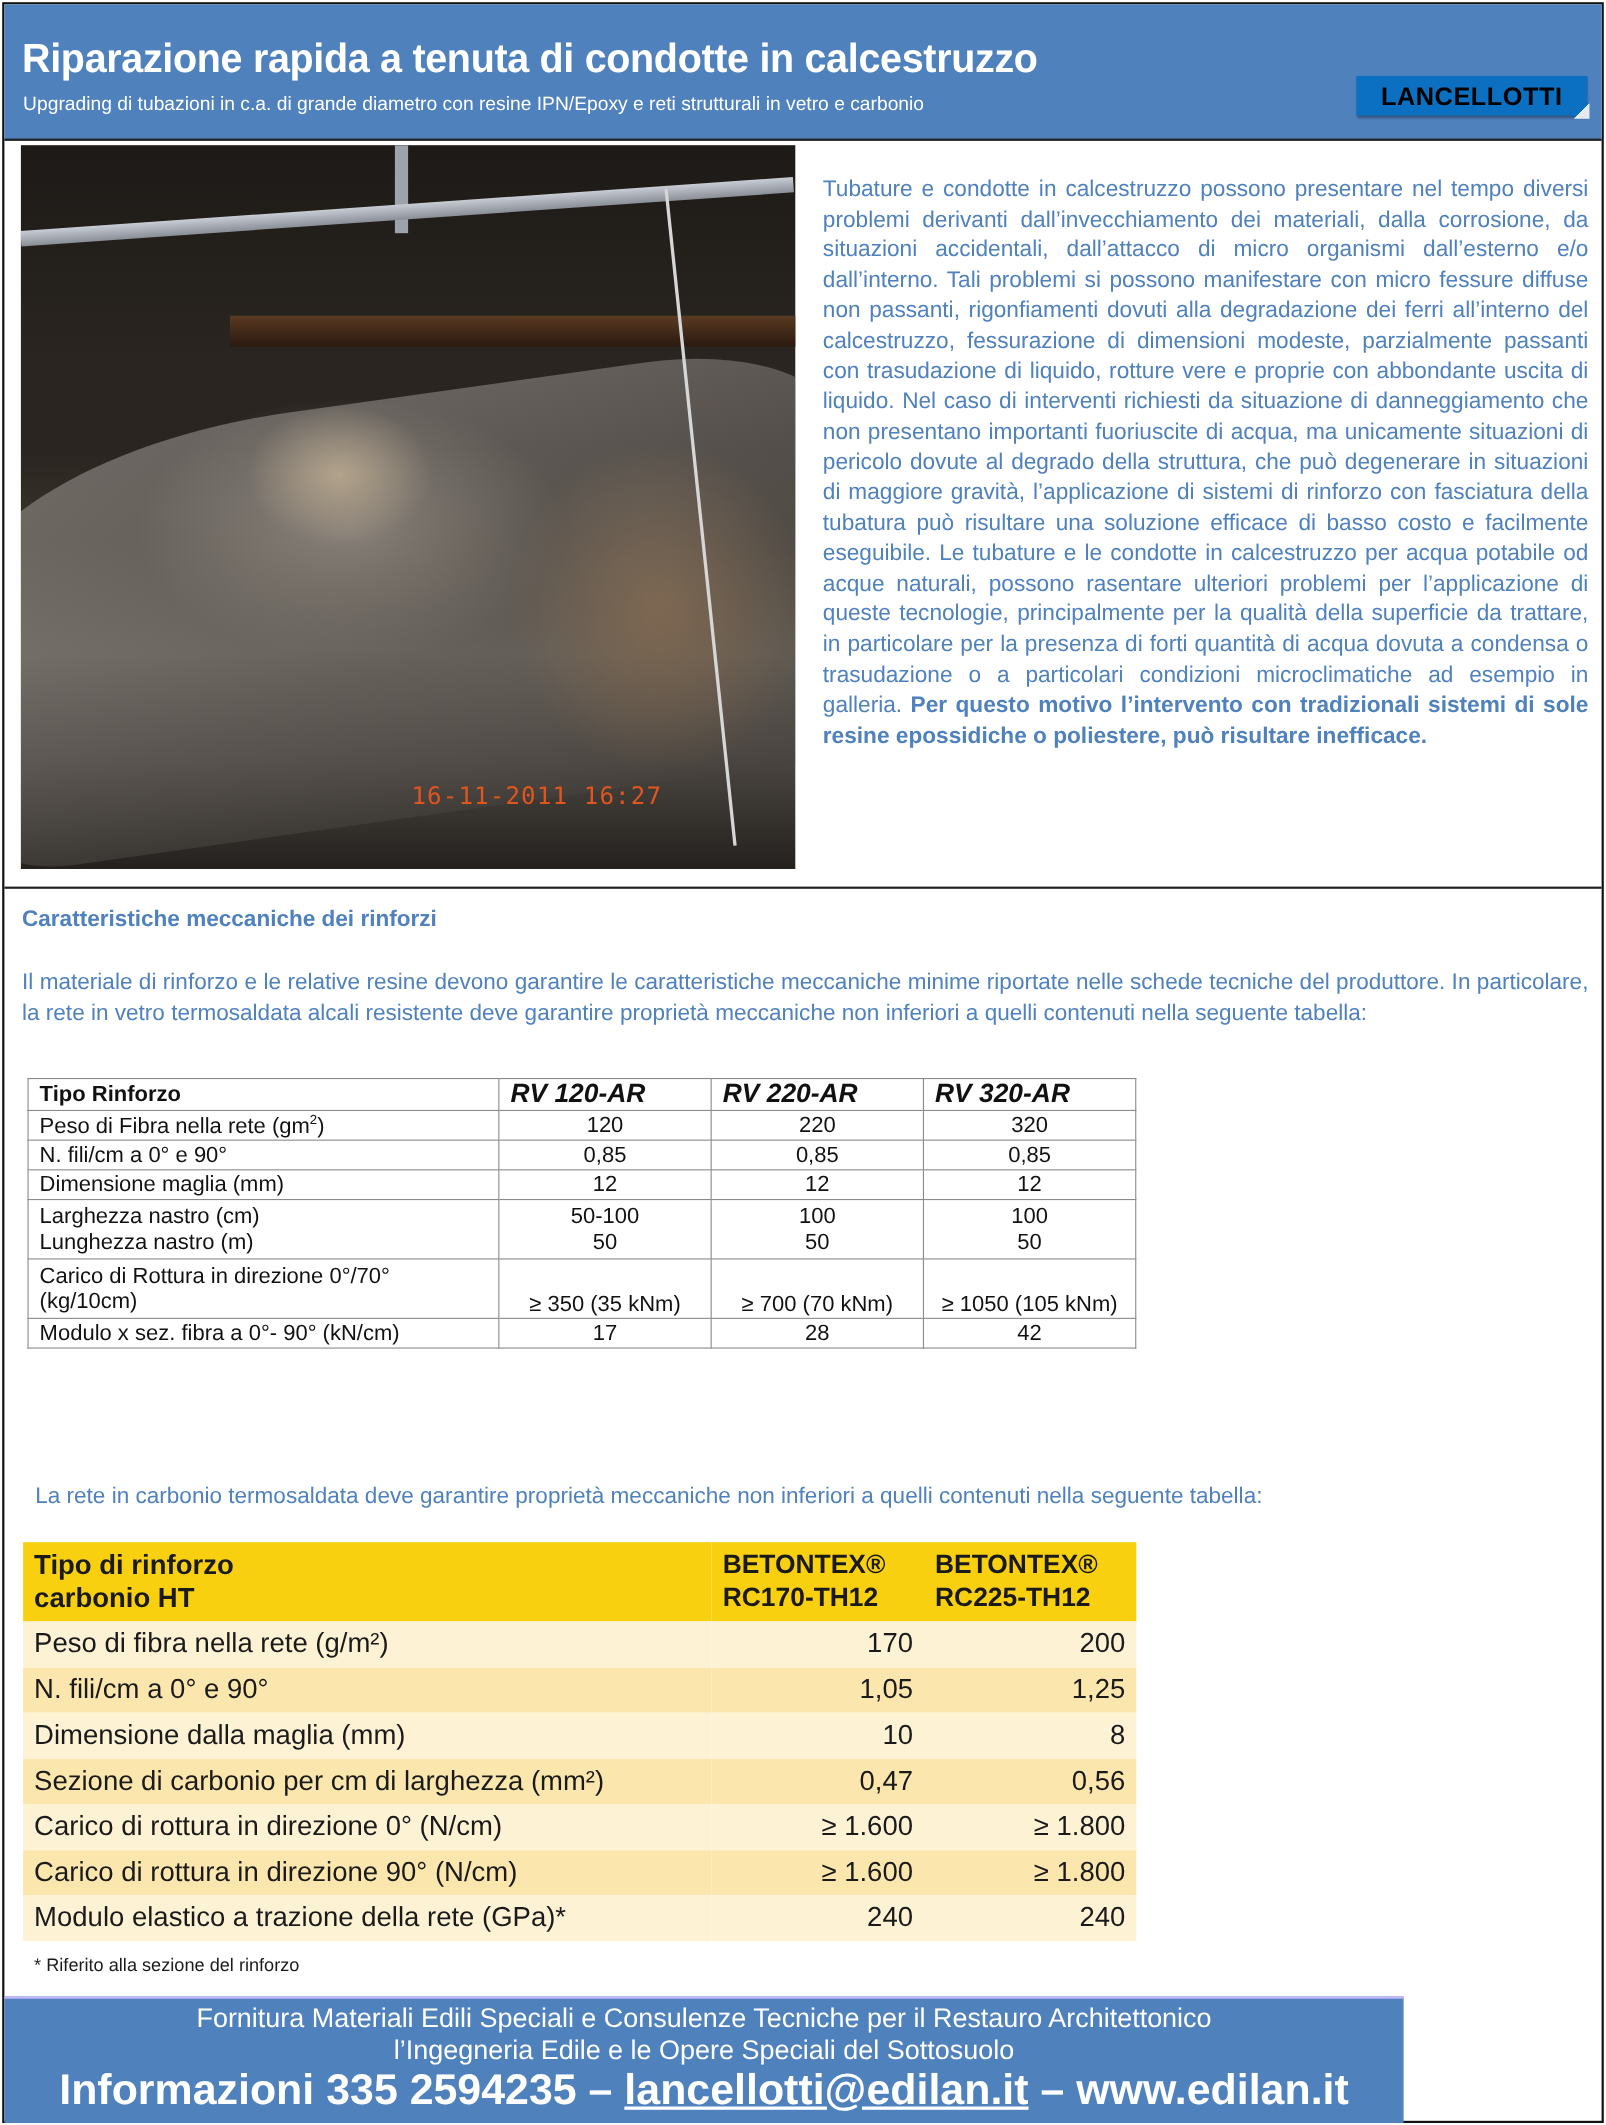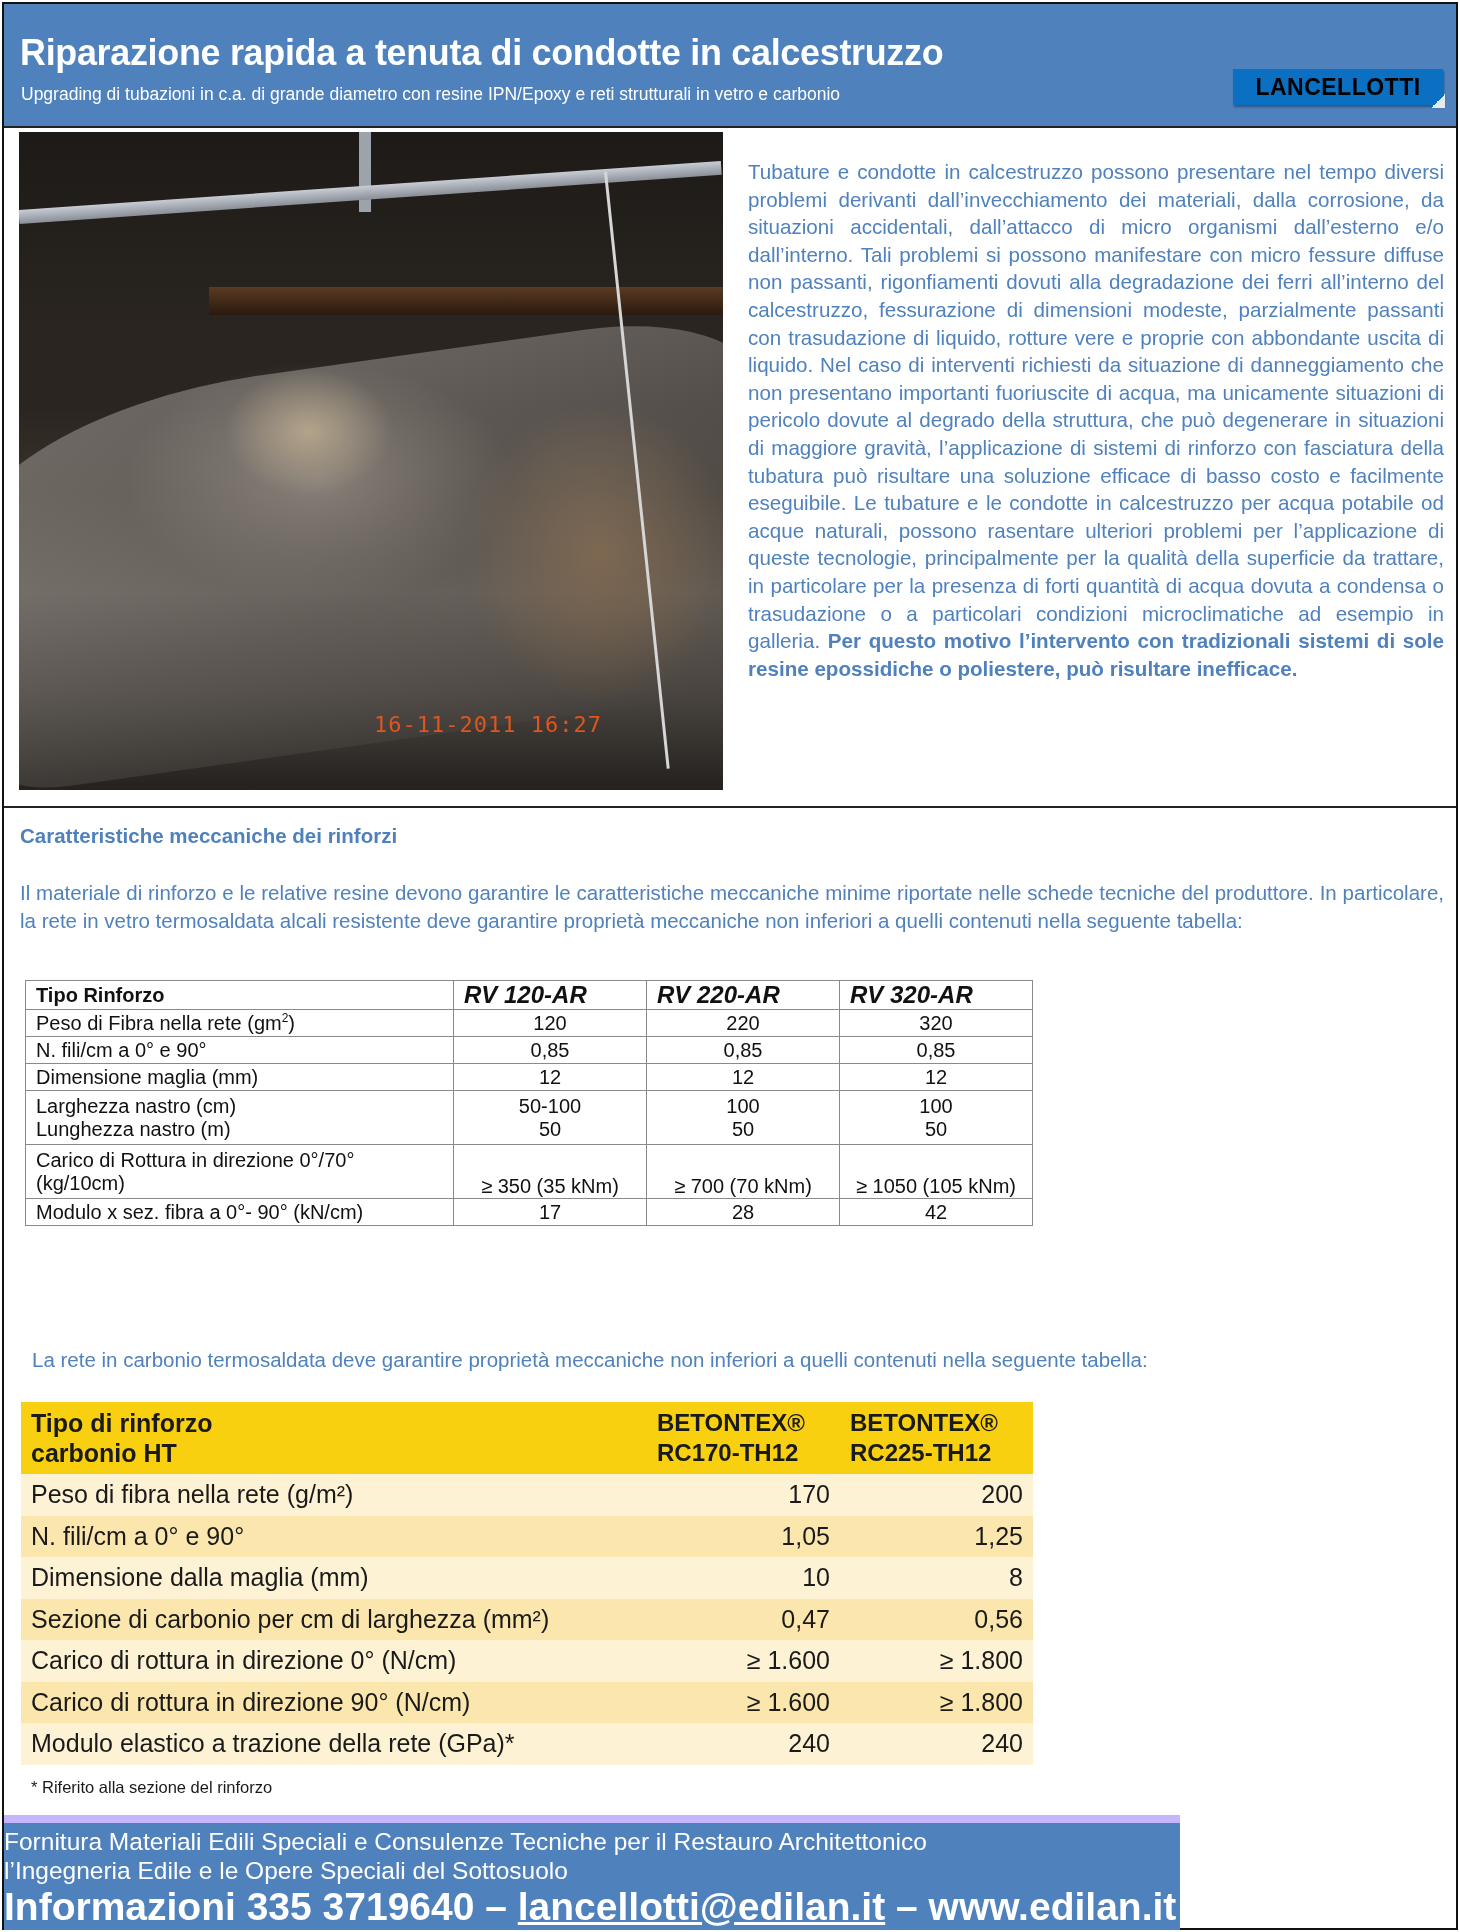--- a/index.html
+++ b/index.html
@@ -111,22 +111,22 @@
   .carbon .head td { background: #f8d010; height: 72px; font-weight: bold; line-height: 30px; }
   .carbon .head .hl { font-size: 25px; }
   .carbon .head .hc { text-align: left; font-size: 24px; }
   .carbon .r { text-align: right; }
   .carbon tr.odd td { background: #fdf2d4; }
   .carbon tr.even td { background: #fbe7ae; }
   .carbon td.lbl { width: 626px; }
   .carbon td.val { width: 193px; }
   .carbon .footnote td { background: #fff; height: 32px; font-size: 16.5px; vertical-align: bottom; }
   .footer {
-    position: absolute; left: 0; top: 1811px; width: 1176px; height: 115px;
-    background: #4f81bd; border-top: 8px solid #c4b5fd; color: #fff; 
+    position: absolute; left: 0; top: 1811px; width: 1272px; height: 115px;
+    background: #4f81bd; border-top: 2px solid #c4b5fd; color: #fff; text-align: center;
   }
   .footer .l1 { position: absolute; top: 5px; left: 0; width: 100%; font-size: 24.5px; }
   .footer .l2 { position: absolute; top: 34px; left: 0; width: 100%; font-size: 24.5px; }
   .footer .l3 {
     position: absolute; top: 62px; left: 0; width: 100%; font-size: 39px; font-weight: bold;
   }
   .footer .l3 a { color: #fff; text-decoration: underline; }
   sup { font-size: 0.6em; }
 </style>
 </head>
@@ -279,17 +279,17 @@
     <tr class="footnote">
       <td colspan="3">* Riferito alla sezione del rinforzo</td>
     </tr>
   </tbody>
     </table>
 
   <div class="footer">
     <div class="l1">Fornitura Materiali Edili Speciali e Consulenze Tecniche per il Restauro Architettonico</div>
     <div class="l2">l’Ingegneria Edile e le Opere Speciali del Sottosuolo</div>
     <div class="l3">
-      <span>Informazioni 335 3719640 – </span><a>lancellotti@edilan.it</a><span> – </span><span>www.edilan.it</span>
+      <span>Informazioni 335 2594235 – </span><a>lancellotti@edilan.it</a><span> – </span><span>www.edilan.it</span>
     </div>
   </div>
 
 </div>
 
 </body></html>

